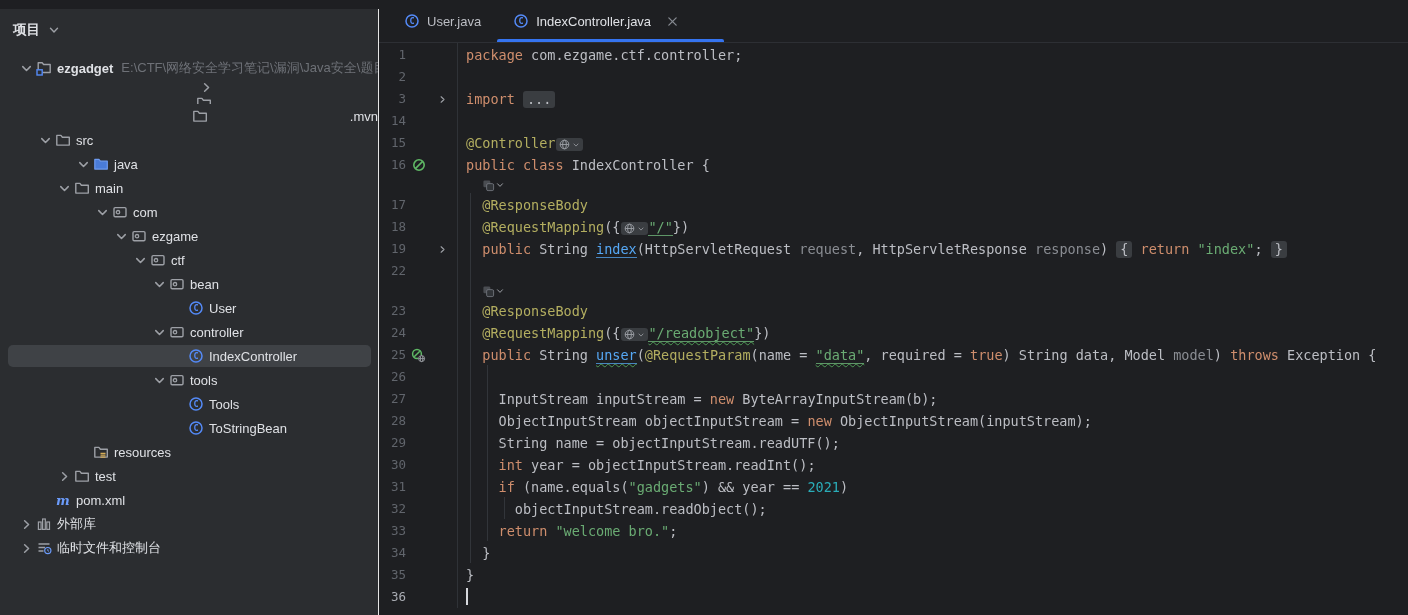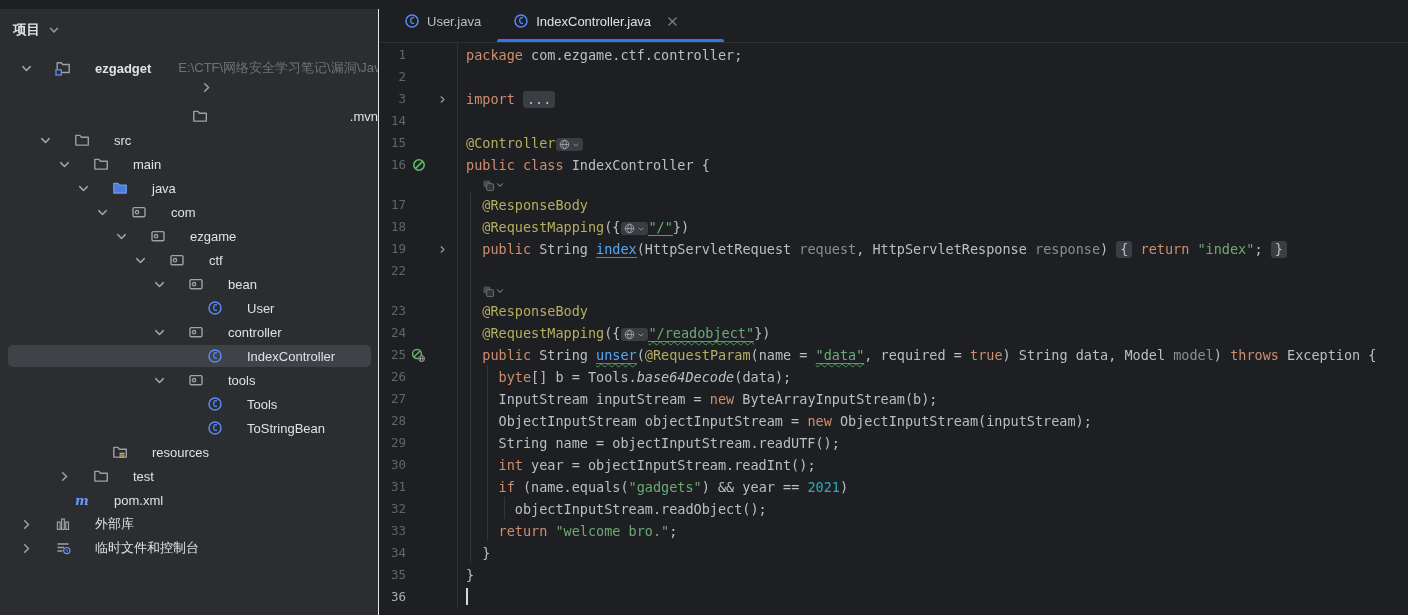--- a/index.html
+++ b/index.html
@@ -6,21 +6,21 @@
   .app{position:relative;width:1408px;height:615px;background:#1E1F22;
        font-family:"Liberation Sans","DejaVu Sans",sans-serif;color:#BCBEC4;}
   
   .project-panel{position:absolute;left:0;top:9px;width:378px;height:615px;background:#2B2D30;
                  border-right:4px solid #e5e5e5;overflow:hidden;}
   .panel-header{height:42px;display:flex;align-items:center;padding-left:13px;}
   .panel-title{font-size:13.5px;font-weight:700;color:#DFE1E5;}
   .panel-header .chev-svg{margin-left:7px;}
   .tree{padding-top:5px;}
   .tree-row{position:relative;height:24px;display:flex;align-items:center;white-space:nowrap;
-            overflow:hidden;font-size:13px;color:#DFE1E5;cursor:default;gap:19px;}
+            overflow:hidden;font-size:13px;color:#DFE1E5;cursor:default;}
   .tree-row.selected::before{content:"";position:absolute;left:8px;right:7px;top:1px;bottom:1px;
             background:#3F4246;border-radius:5px;z-index:0;}
   .tree-row>*{position:relative;z-index:1;}
   .chev-slot{width:20px;display:inline-flex;justify-content:center;flex:none;}
   .ticon{width:21px;display:inline-flex;flex:none;align-items:center;}
   .tlabel{color:#DFE1E5;}
   .tlabel.bold{font-weight:700;}
   .tsuffix{color:#6E7177;margin-left:8px;}
   
   .editor-pane{position:absolute;left:379px;top:0;width:1029px;height:615px;background:#1E1F22;}
@@ -118,45 +118,45 @@
               <path d="M4 6l4 4.2L12 6" fill="none" stroke="#9DA0A6" stroke-width="1.6" stroke-linecap="round" stroke-linejoin="round"></path>
             </svg>
           </span>
           <span class="ticon">
             <svg width="16" height="16" viewBox="0 0 16 16">
               <path d="M1.8 3.4h4.1l1.5 1.8h6.9v7.9H1.8z" fill="none" stroke="#9DA0A6" stroke-width="1.4" stroke-linejoin="round"></path>
             </svg>
           </span>
           <span class="tlabel">src</span>
         </div>
+        <div class="tree-row" style="padding-left: 73px;">
+          <span class="chev-slot">
+            <svg width="15" height="15" viewBox="0 0 16 16">
+              <path d="M4 6l4 4.2L12 6" fill="none" stroke="#9DA0A6" stroke-width="1.6" stroke-linecap="round" stroke-linejoin="round"></path>
+            </svg>
+          </span>
+          <span class="ticon">
+            <svg width="16" height="16" viewBox="0 0 16 16">
+              <path d="M1.8 3.4h4.1l1.5 1.8h6.9v7.9H1.8z" fill="#4A7CD9" stroke="#6E9BF0" stroke-width="1.2" stroke-linejoin="round"></path>
+            </svg>
+          </span>
+          <span class="tlabel">java</span>
+        </div>
         <div class="tree-row" style="padding-left: 54px;">
           <span class="chev-slot">
             <svg width="15" height="15" viewBox="0 0 16 16">
               <path d="M4 6l4 4.2L12 6" fill="none" stroke="#9DA0A6" stroke-width="1.6" stroke-linecap="round" stroke-linejoin="round"></path>
             </svg>
           </span>
           <span class="ticon">
             <svg width="16" height="16" viewBox="0 0 16 16">
               <path d="M1.8 3.4h4.1l1.5 1.8h6.9v7.9H1.8z" fill="none" stroke="#9DA0A6" stroke-width="1.4" stroke-linejoin="round"></path>
             </svg>
           </span>
           <span class="tlabel">main</span>
-        </div>
-        <div class="tree-row" style="padding-left: 73px;">
-          <span class="chev-slot">
-            <svg width="15" height="15" viewBox="0 0 16 16">
-              <path d="M4 6l4 4.2L12 6" fill="none" stroke="#9DA0A6" stroke-width="1.6" stroke-linecap="round" stroke-linejoin="round"></path>
-            </svg>
-          </span>
-          <span class="ticon">
-            <svg width="16" height="16" viewBox="0 0 16 16">
-              <path d="M1.8 3.4h4.1l1.5 1.8h6.9v7.9H1.8z" fill="#4A7CD9" stroke="#6E9BF0" stroke-width="1.2" stroke-linejoin="round"></path>
-            </svg>
-          </span>
-          <span class="tlabel">java</span>
         </div>
         <div class="tree-row" style="padding-left: 92px;">
           <span class="chev-slot">
             <svg width="15" height="15" viewBox="0 0 16 16">
               <path d="M4 6l4 4.2L12 6" fill="none" stroke="#9DA0A6" stroke-width="1.6" stroke-linecap="round" stroke-linejoin="round"></path>
             </svg>
           </span>
           <span class="ticon">
             <svg width="16" height="16" viewBox="0 0 16 16">
               <rect x="2" y="3.6" width="12" height="9.2" rx="1.2" fill="none" stroke="#9DA0A6" stroke-width="1.4"></rect>
@@ -507,21 +507,20 @@
                 <line x1="7.6" y1="10.6" x2="13.6" y2="10.6" stroke="#9DA0A6" stroke-width=".9"></line>
               </svg>
             </span>
             <span class="arr"></span>
             <span class="codetext"><span class="tok-d">  </span><span class="tok-k">public </span><span class="tok-d">String </span><span class="tok-m wavy">unser</span><span class="tok-d">(</span><span class="tok-a">@RequestParam</span><span class="tok-d">(name = </span><span class="tok-su wavy">"data"</span><span class="tok-d">, required = </span><span class="tok-k">true</span><span class="tok-d">) String data, Model </span><span class="tok-g">model</span><span class="tok-d">) </span><span class="tok-k">throws </span><span class="tok-d">Exception {</span></span>
           </div>
           <div class="code-row">
             <span class="ln">26</span>
             <span class="gic"></span>
             <span class="arr"></span>
-            <span class="codetext"><span class="tok-d">    </span><span class="tok-k">byte</span><span class="tok-d">[] b = Tools.</span><span class="tok-it">base64Decode</span><span class="tok-d">(data);</span></span>
           </div>
           <div class="code-row">
             <span class="ln">27</span>
             <span class="gic"></span>
             <span class="arr"></span>
             <span class="codetext"><span class="tok-d">    InputStream inputStream = </span><span class="tok-k">new</span><span class="tok-d"> ByteArrayInputStream(b);</span></span>
           </div>
           <div class="code-row">
             <span class="ln">28</span>
             <span class="gic"></span>

